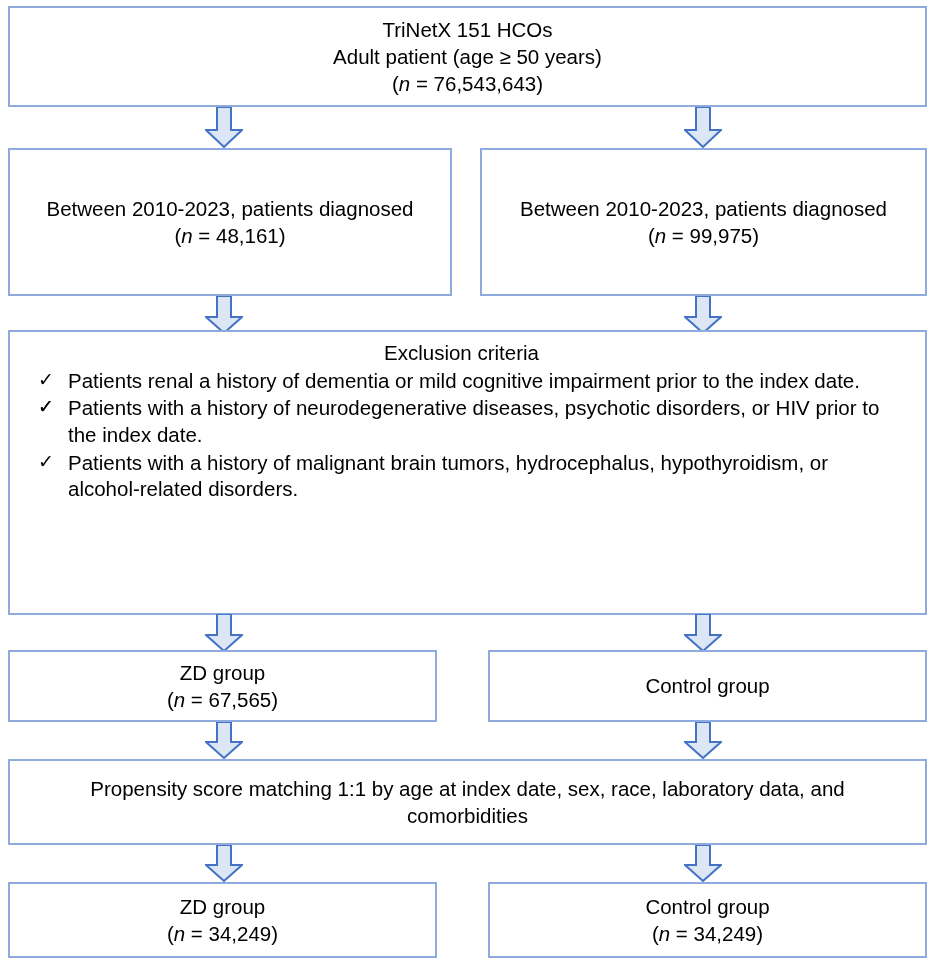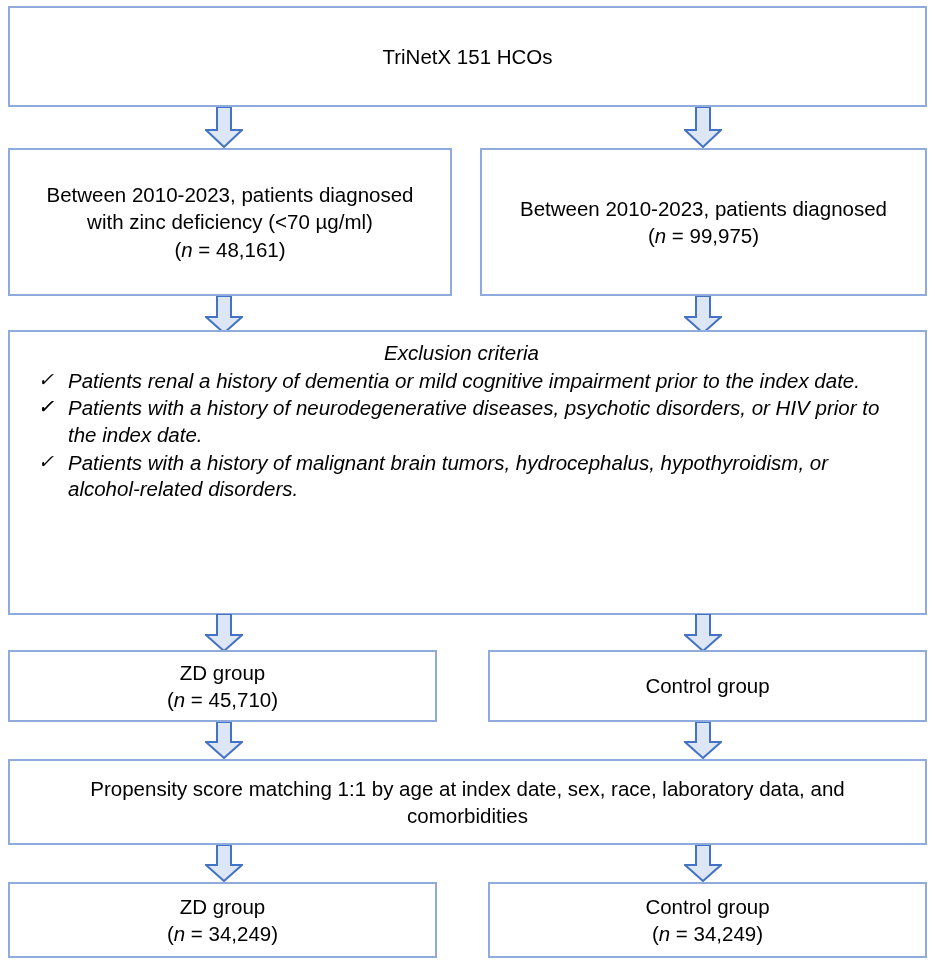--- a/index.html
+++ b/index.html
@@ -43,21 +43,20 @@
 
   
   .nit { font-style: italic; }
 
   
   .excl {
     display: block;
     padding: 8px 26px 10px 14px;
     justify-content: flex-start;
     align-items: stretch;
-    font-style: italic;
   }
   .excl-title {
     text-align: center;
     font-size: 20.5px;
     line-height: 1.3;
     margin-bottom: 1px;
   }
   .excl-list {
     margin: 0;
     padding: 0;
@@ -86,36 +85,37 @@
   }
   .arrow svg { display: block; width: 100%; height: 100%; }
 </style>
 </head>
 <body>
 
 <div id="flow">
 
   <div class="box" style="left:8px; top:6px; width:919px; height:101px;">
     <span class="line">TriNetX 151 HCOs</span>
+    <span class="line">Adult patient (age ≥ 50 years)</span>
+    <span class="line"><span>(</span><span class="nit">n</span><span> = 76,543,643)</span></span>
   </div>
 
   <div class="arrow" style="left:205px; top:107px; width:38px; height:41px;">
     <svg viewBox="0 0 38 41" preserveAspectRatio="none">
       <polygon points="12,0 26,0 26,23 37,23 19,40 1,23 12,23" fill="#dce6f4" stroke="#4472c4" stroke-width="2"></polygon>
     </svg>
   </div>
   <div class="arrow" style="left:684px; top:107px; width:38px; height:41px;">
     <svg viewBox="0 0 38 41" preserveAspectRatio="none">
       <polygon points="12,0 26,0 26,23 37,23 19,40 1,23 12,23" fill="#dce6f4" stroke="#4472c4" stroke-width="2"></polygon>
     </svg>
   </div>
 
   <div class="box" style="left:8px; top:148px; width:444px; height:148px;">
     <span class="line">Between 2010-2023, patients diagnosed</span>
-    <span class="line">with zinc deficiency (&lt;70 µg/ml)</span>
     <span class="line"><span>(</span><span class="nit">n</span><span> = 48,161)</span></span>
   </div>
 
   <div class="box" style="left:480px; top:148px; width:447px; height:148px;">
     <span class="line">Between 2010-2023, patients diagnosed</span>
     <span class="line"><span>(</span><span class="nit">n</span><span> = 99,975)</span></span>
   </div>
 
   <div class="arrow" style="left:205px; top:296px; width:38px; height:38px;">
     <svg viewBox="0 0 38 38" preserveAspectRatio="none">
@@ -155,21 +155,21 @@
     </svg>
   </div>
   <div class="arrow" style="left:684px; top:614px; width:38px; height:38px;">
     <svg viewBox="0 0 38 38" preserveAspectRatio="none">
       <polygon points="12,0 26,0 26,21 37,21 19,37 1,21 12,21" fill="#dce6f4" stroke="#4472c4" stroke-width="2"></polygon>
     </svg>
   </div>
 
   <div class="box" style="left:8px; top:650px; width:429px; height:72px;">
     <span class="line">ZD group</span>
-    <span class="line"><span>(</span><span class="nit">n</span><span> = 45,710)</span></span>
+    <span class="line"><span>(</span><span class="nit">n</span><span> = 67,565)</span></span>
   </div>
 
   <div class="box" style="left:488px; top:650px; width:439px; height:72px;">
     <span class="line">Control group</span>
   </div>
 
   <div class="arrow" style="left:205px; top:722px; width:38px; height:37px;">
     <svg viewBox="0 0 38 37" preserveAspectRatio="none">
       <polygon points="12,0 26,0 26,20 37,20 19,36 1,20 12,20" fill="#dce6f4" stroke="#4472c4" stroke-width="2"></polygon>
     </svg>

